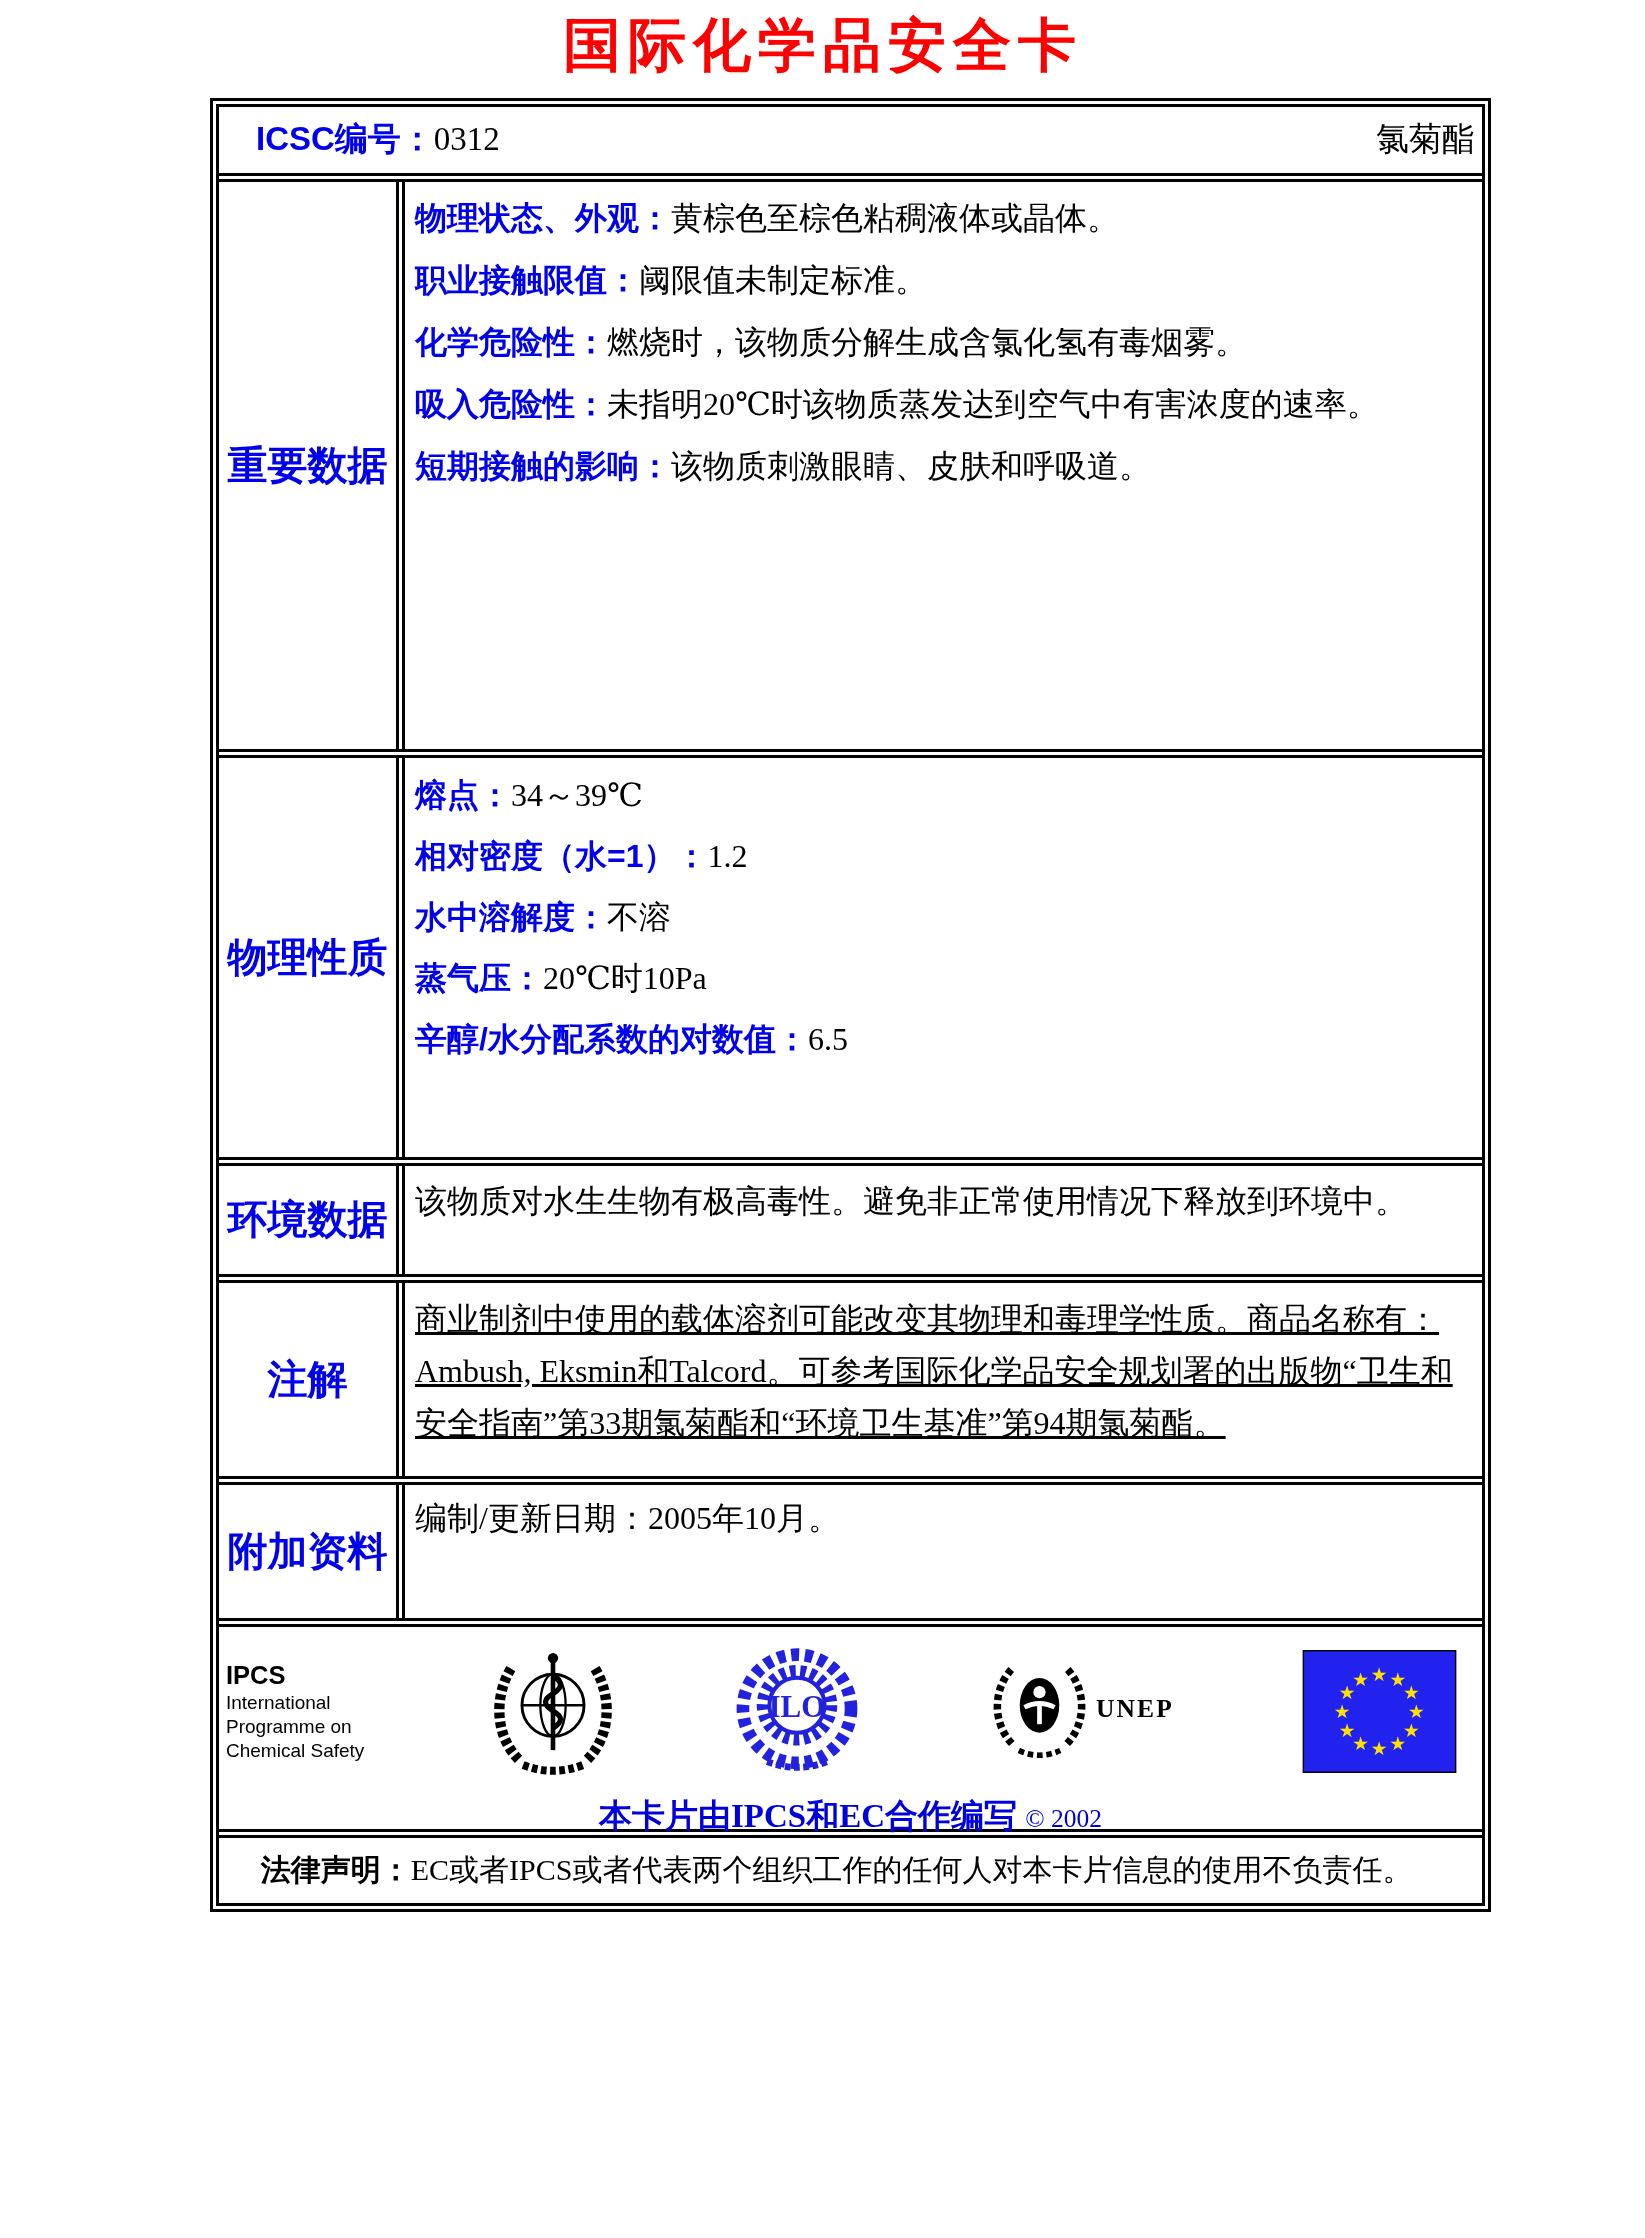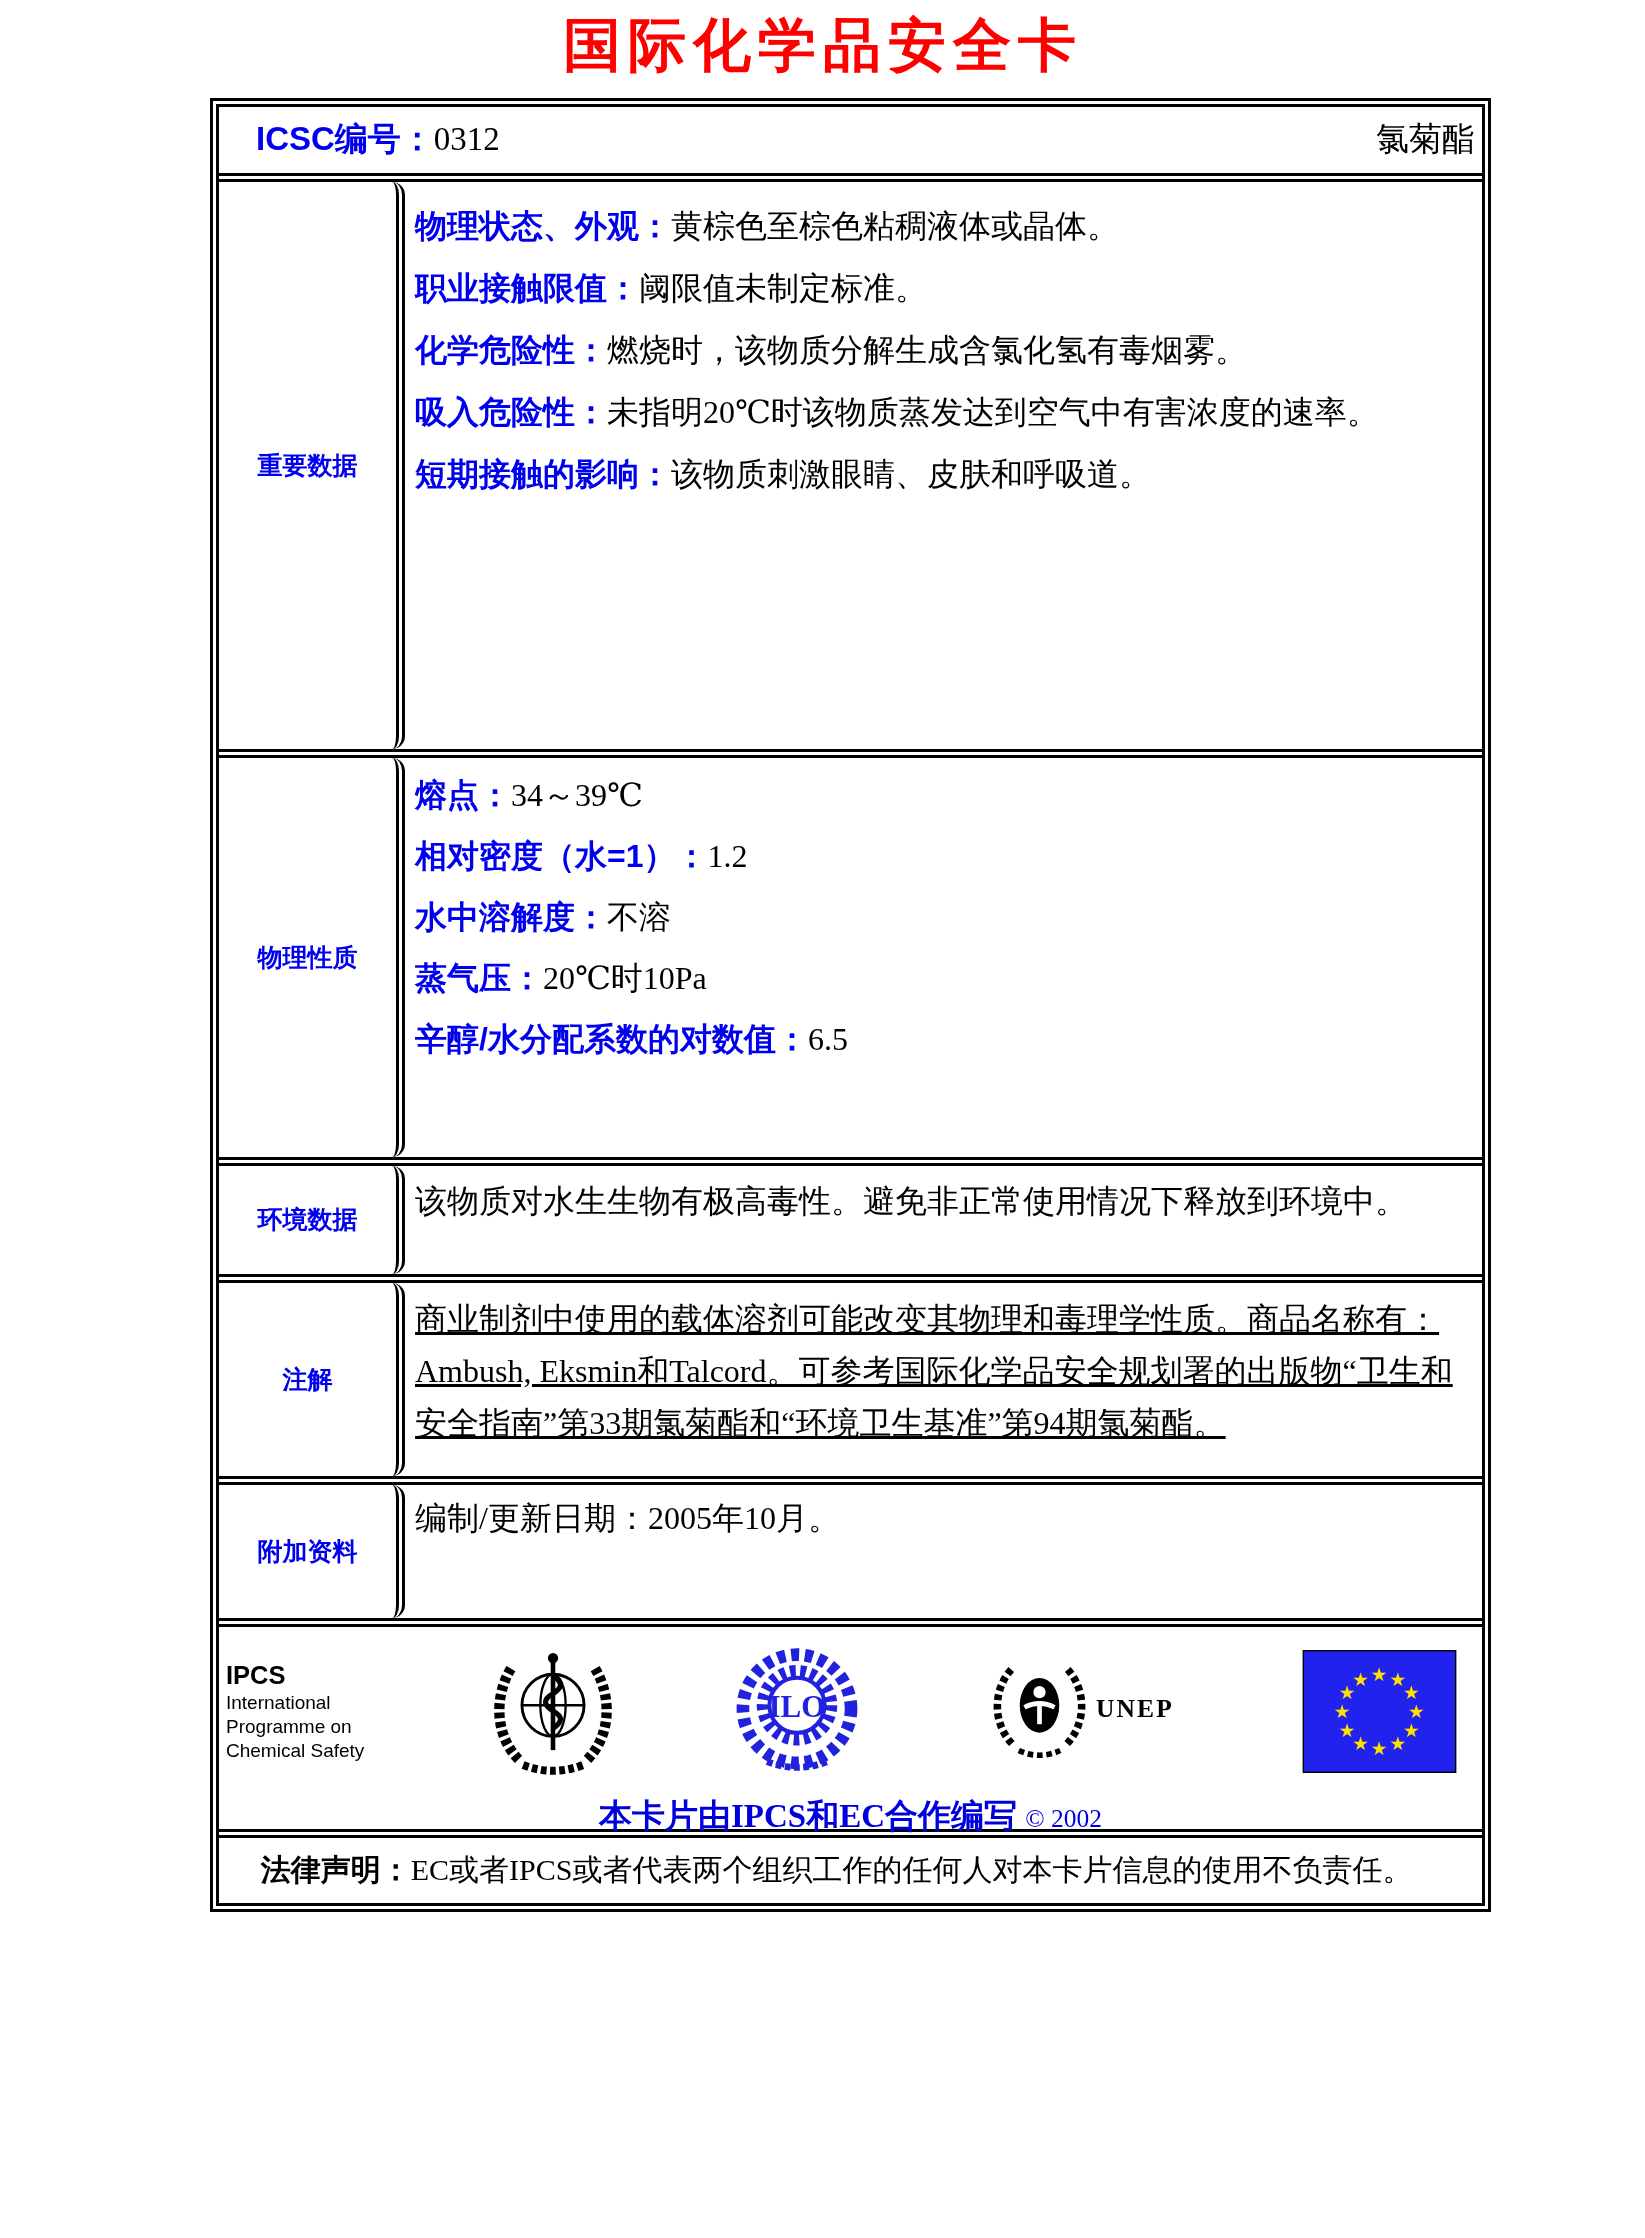--- a/index.html
+++ b/index.html
@@ -36,35 +36,34 @@
   .icsc-number { color: #000; }
   .chem-name { color: #000; }
 
   
   .section-row { display: flex; }
   .label-cell {
     box-sizing: border-box;
     width: 186px; flex: 0 0 186px;
     border-right: 9.2px double #000;
     display: flex; align-items: center; justify-content: center;
-    color: #0000ee; font-weight: bold; font-size: 25px;
+    color: #0000ee; font-weight: bold; font-size: 40px;
     font-family: "Liberation Sans", "DejaVu Sans", sans-serif;
     text-align: left;
-    border-radius: 13px;
   }
   .content-cell { flex: 1 1 auto; padding: 4.3px 10px; font-size: 32px; }
   .line { white-space: normal; }
   .key {
     color: #0000ee; font-weight: bold;
     font-family: "Liberation Sans", "DejaVu Sans", sans-serif;
   }
   .val { color: #000; }
 
   .row-important { height: 576px; }
-  .row-important .content-cell { line-height: 62px; padding-top: 13px; }
+  .row-important .content-cell { line-height: 62px; padding-top: 5px; }
   .row-physical { height: 408px; }
   .row-physical .content-cell { line-height: 61px; padding-top: 7px; }
   .row-environment { height: 117px; }
   .row-environment .content-cell { line-height: 44px; padding-top: 12.8px; }
   .row-notes { height: 202px; }
   .row-notes .content-cell { line-height: 52px; padding-top: 10px; text-decoration: underline; }
   .row-additional { height: 142px; }
   .row-additional .content-cell { line-height: 44px; padding-top: 11.3px; }
 
   

